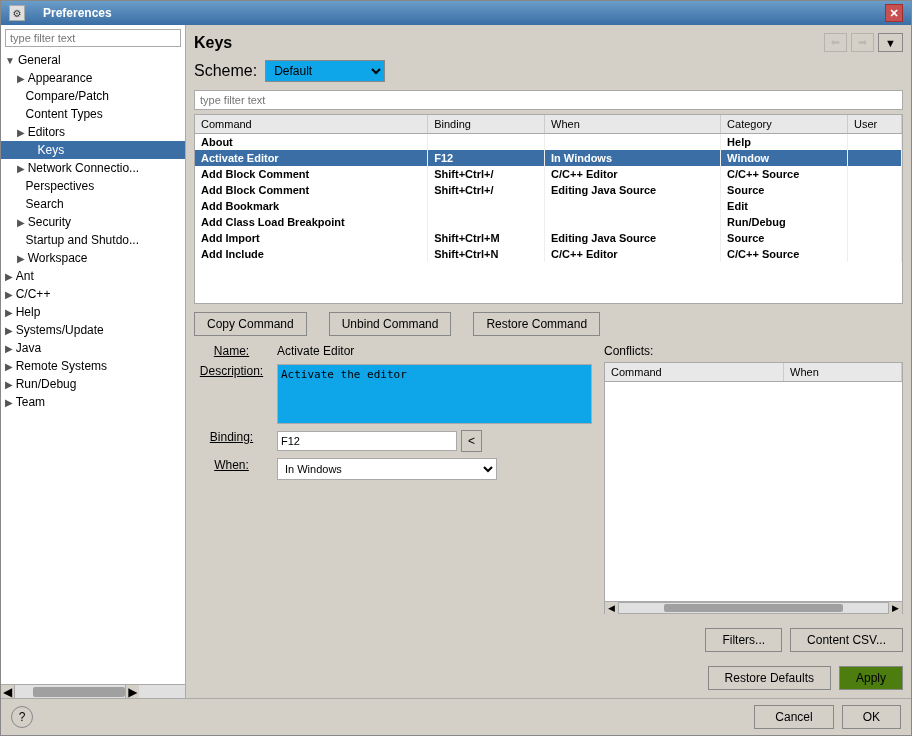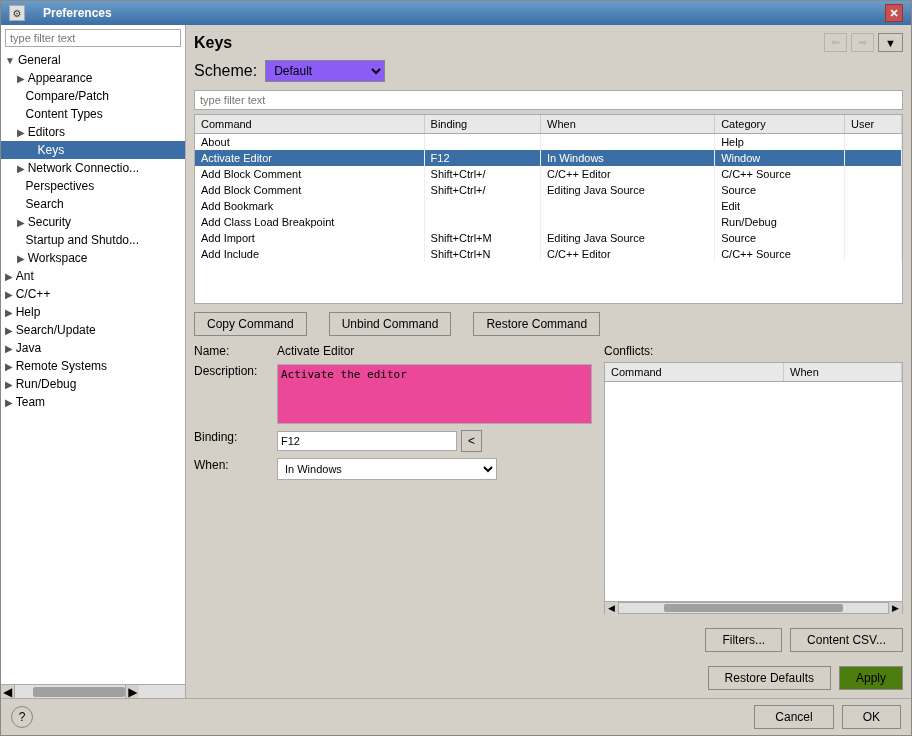--- a/index.html
+++ b/index.html
@@ -103,21 +103,21 @@
 
     .scheme-row {
       display: flex;
       align-items: center;
       gap: 8px;
       margin-bottom: 8px;
     }
     .scheme-label { font-size: 16px; }
     .scheme-select {
       border: 1px solid #888;
-      background: #8b5cf6;
+      background: #0ea5e9;
       padding: 2px 4px;
       font-size: 12px;
       width: 120px;
     }
 
     .keys-filter {
       width: 100%;
       padding: 3px 5px;
       border: 1px solid #aaa;
       font-size: 11px;
@@ -145,20 +145,21 @@
       border-right: 1px solid #ccc;
       padding: 3px 6px;
       text-align: left;
       font-weight: normal;
       position: sticky;
       top: 0;
     }
     .keys-table td {
       padding: 2px 6px;
       border-right: 1px solid #eee;
+      font-weight: bold;
     }
     .keys-table tr.selected td { background: #3a6ea5; color: white; }
 
     
     .command-buttons {
       display: flex;
       gap: 22px;
       margin: 8px 0;
     }
     .cmd-btn {
@@ -179,30 +180,30 @@
       flex: 1;
       display: flex;
       flex-direction: column;
       gap: 6px;
     }
     .detail-row {
       display: flex;
       align-items: flex-start;
       gap: 8px;
     }
-    .detail-label { width: 75px; text-align: left; font-size: 12px; flex-shrink: 0; }
+    .detail-label { width: 75px; text-align: center; font-size: 12px; flex-shrink: 0; text-decoration: underline; }
     .detail-value { font-size: 12px; }
     .detail-textarea {
       flex: 1;
       border: 1px solid #aaa;
       padding: 3px;
       font-size: 11px;
       resize: none;
       height: 60px;
-      background: #ec4899;
+      background: #0ea5e9;
     }
     .binding-row {
       display: flex;
       align-items: center;
       gap: 4px;
     }
     .binding-input {
       width: 180px;
       border: 1px solid #aaa;
       padding: 3px;
@@ -405,21 +406,21 @@
       <div class="tree-item">
         <span class="expand-icon">▶</span>
         <span>C/C++</span>
       </div>
       <div class="tree-item">
         <span class="expand-icon">▶</span>
         <span>Help</span>
       </div>
       <div class="tree-item">
         <span class="expand-icon">▶</span>
-        <span>Search/Update</span>
+        <span>Systems/Update</span>
       </div>
       <div class="tree-item">
         <span class="expand-icon">▶</span>
         <span>Java</span>
       </div>
       <div class="tree-item">
         <span class="expand-icon">▶</span>
         <span>Remote Systems</span>
       </div>
       <div class="tree-item">

